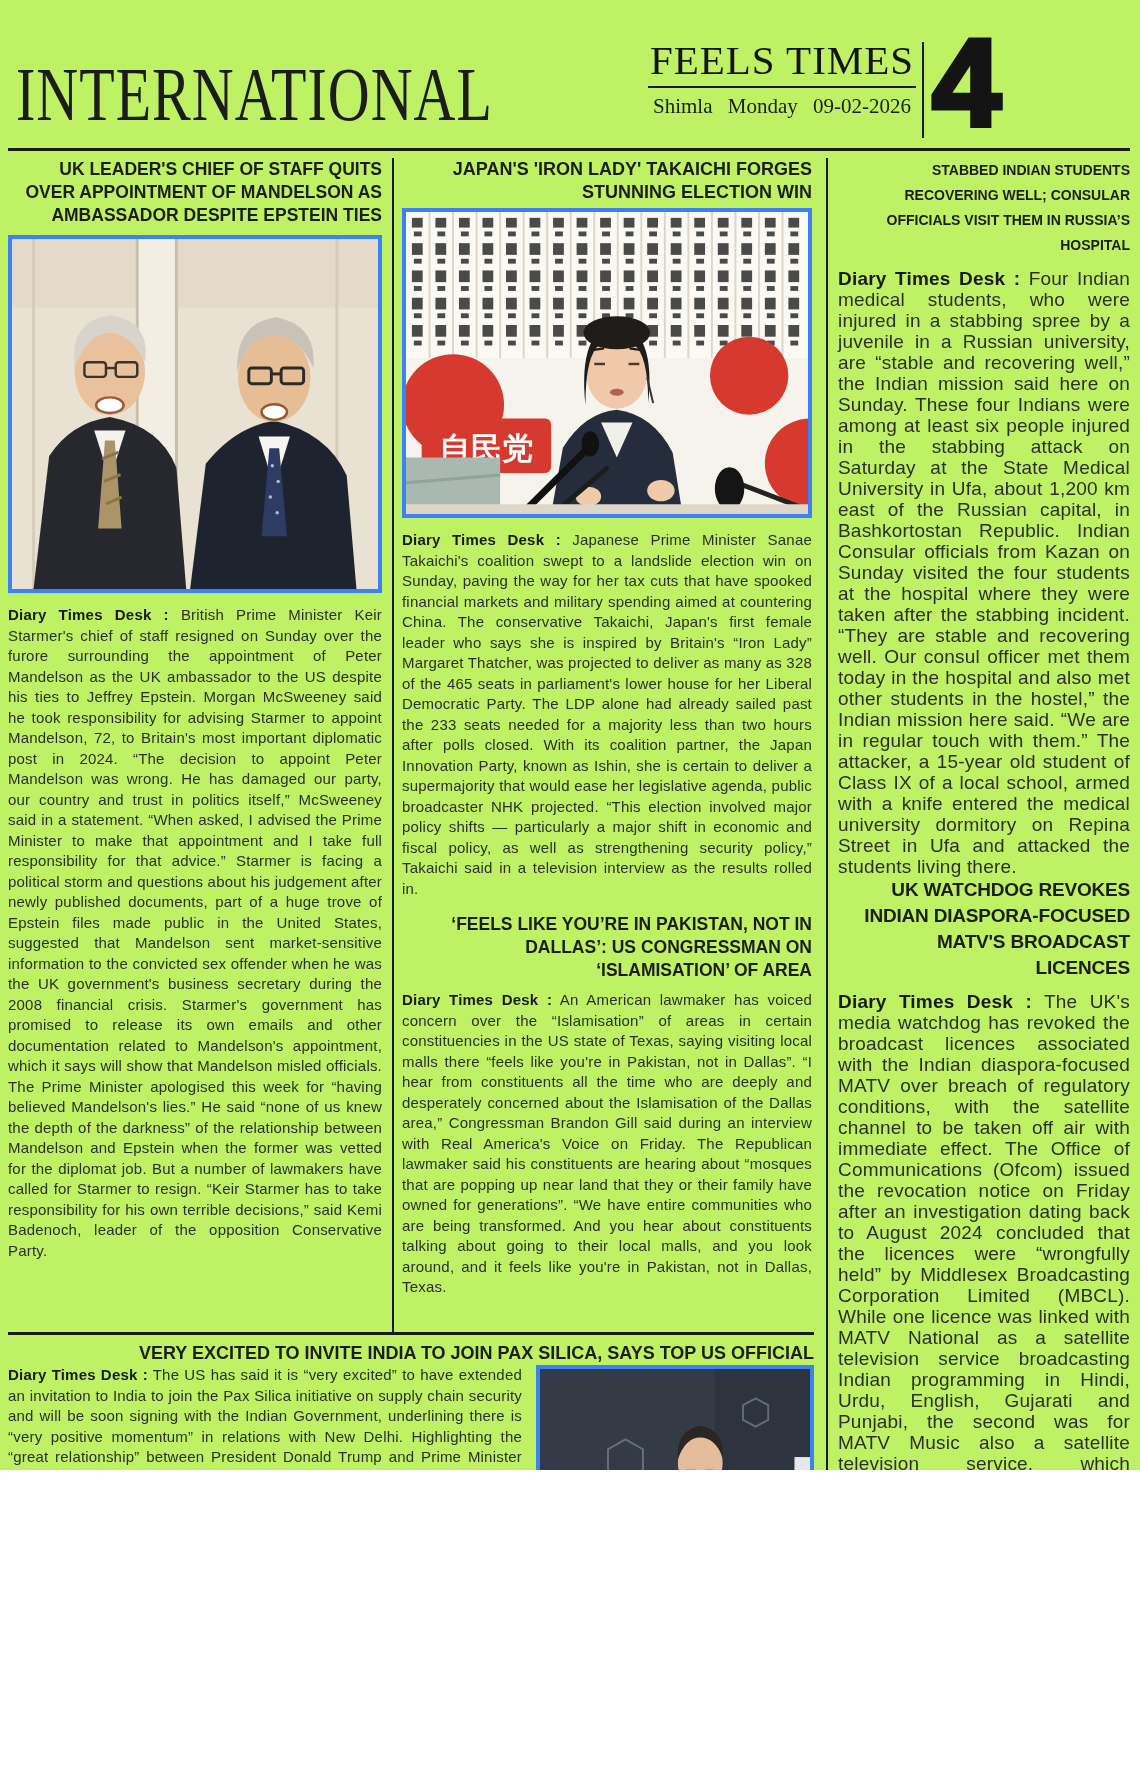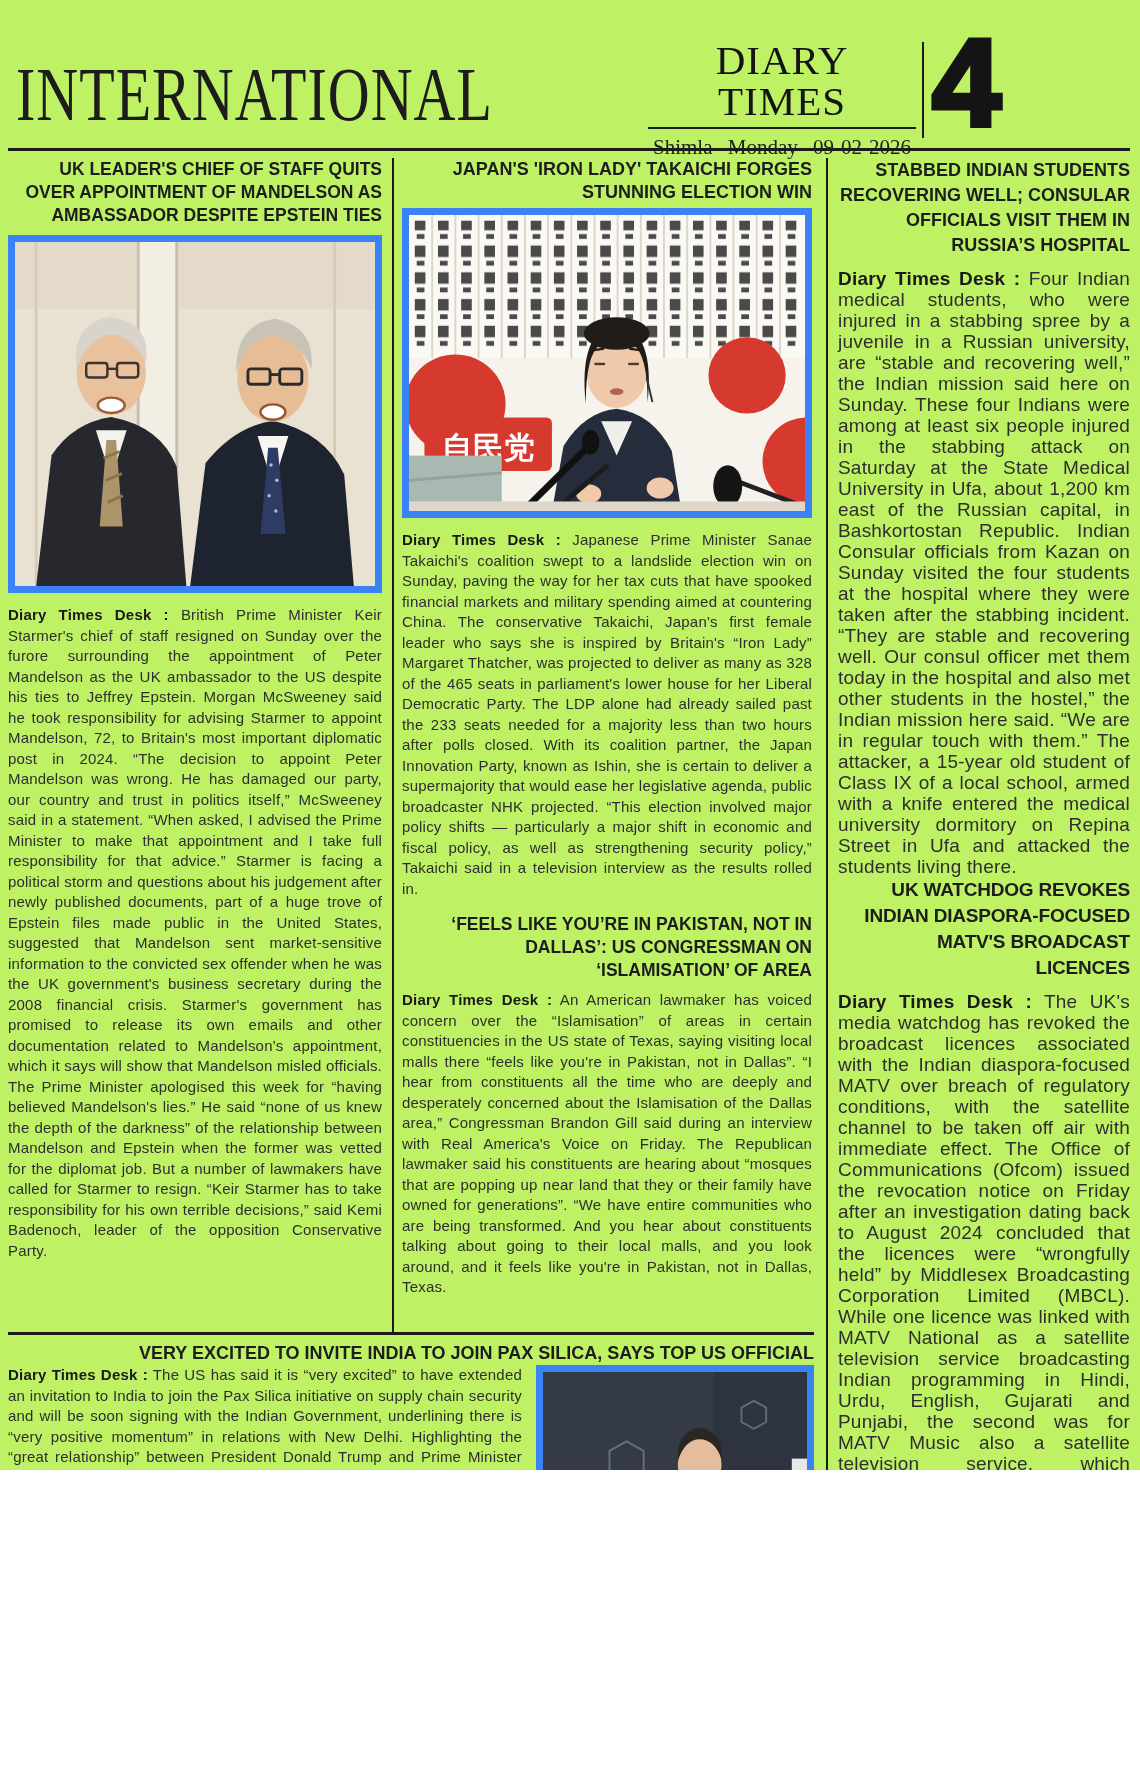--- a/index.html
+++ b/index.html
@@ -11,38 +11,38 @@
   .section-title{font-family:"Liberation Serif",serif;font-size:58px;color:#1c1c1c;
         letter-spacing:1px;transform:scaleY(1.32);transform-origin:left top;white-space:nowrap;}
   .masthead{width:268px;text-align:center;}
   .masthead-title{font-family:"Liberation Serif",serif;font-size:41px;color:#141414;letter-spacing:1px;line-height:1;}
   .masthead-rule{height:2px;background:#1b1b1b;margin-top:5px;}
   .dateline{font-family:"Liberation Serif",serif;font-size:21px;color:#202020;margin-top:6px;word-spacing:10px;white-space:nowrap;}
   .page-number{font-size:124px;font-weight:bold;line-height:1;color:#141414;-webkit-text-stroke:5px #141414;}
   .headline{font-weight:bold;color:#1d1d1d;text-align:right;letter-spacing:0px;}
   .h-a{font-size:17.5px;line-height:23px;}
   .h-b{font-size:18px;line-height:23px;}
-  .h-c{font-size:18px;line-height:25px;}
+  .h-c{font-size:14px;line-height:25px;}
   .h-d{font-size:19px;line-height:26px;letter-spacing:-0.2px;}
   .body-text{text-align:justify;color:#2e2e2e;font-size:15px;line-height:20.5px;letter-spacing:0.2px;}
   .body-sm{font-size:19px;line-height:21px;}
   .byline{font-weight:bold;color:#1a1a1a;}
-  .photo{border:7px solid #3b82f6;box-sizing:border-box;overflow:hidden;background:#ddd;}
+  .photo{border:4px solid #3b82f6;box-sizing:border-box;overflow:hidden;background:#ddd;}
   .photo svg{display:block;width:100%;height:100%;}
   .para-gap{margin-top:20px;}
 </style>
 </head>
 <body>
 
 <div class="page">
 
   <div class="abs section-title" style="left:16px;top:50px;">INTERNATIONAL</div>
 
   <div class="abs masthead" style="left:648px;top:40px;">
-    <div class="masthead-title">DIARY TIMES</div>
+    <div class="masthead-title">FEELS TIMES</div>
     <div class="masthead-rule"></div>
     <div class="dateline"><span>Shimla</span> <span>Monday</span> <span>09-02-2026</span></div>
   </div>
 
   <div class="abs vrule" style="left:922px;top:42px;height:96px;"></div>
   <div class="abs page-number" style="left:932px;top:20px;">4</div>
 
   <div class="abs hrule" style="left:8px;top:148px;width:1122px;height:3px;"></div>
 
   <div class="abs vrule" style="left:392px;top:158px;height:1174px;"></div>

